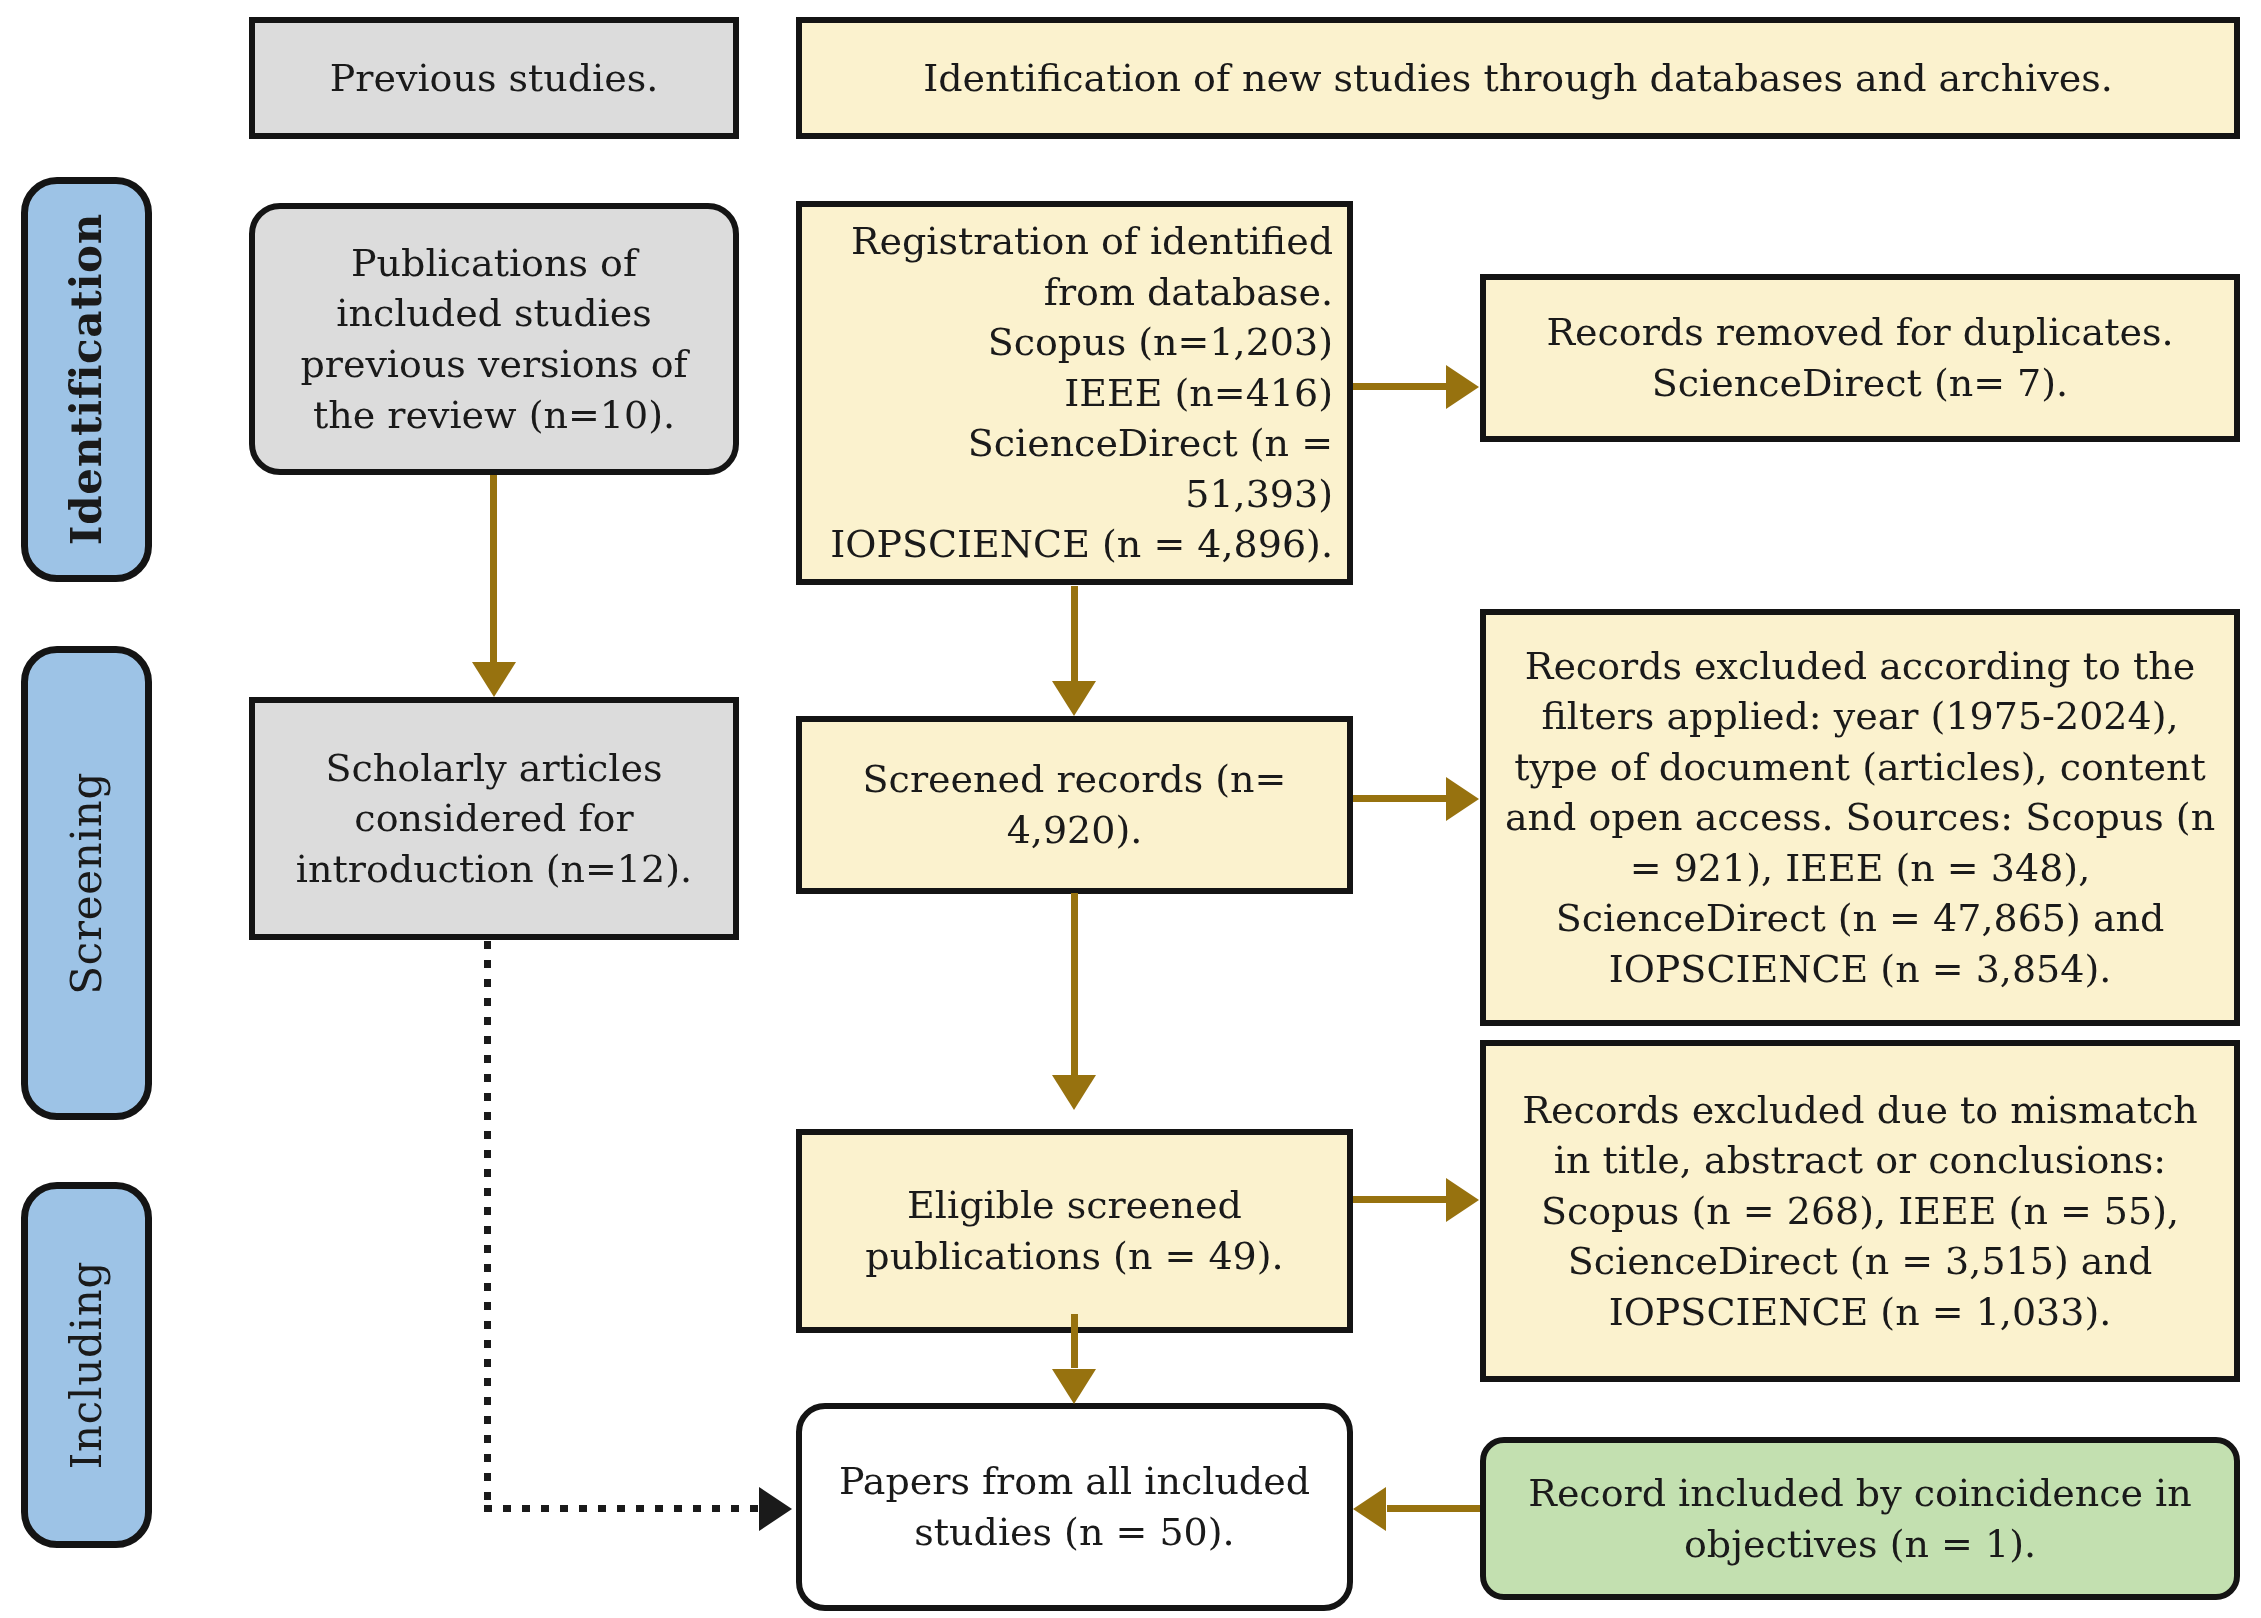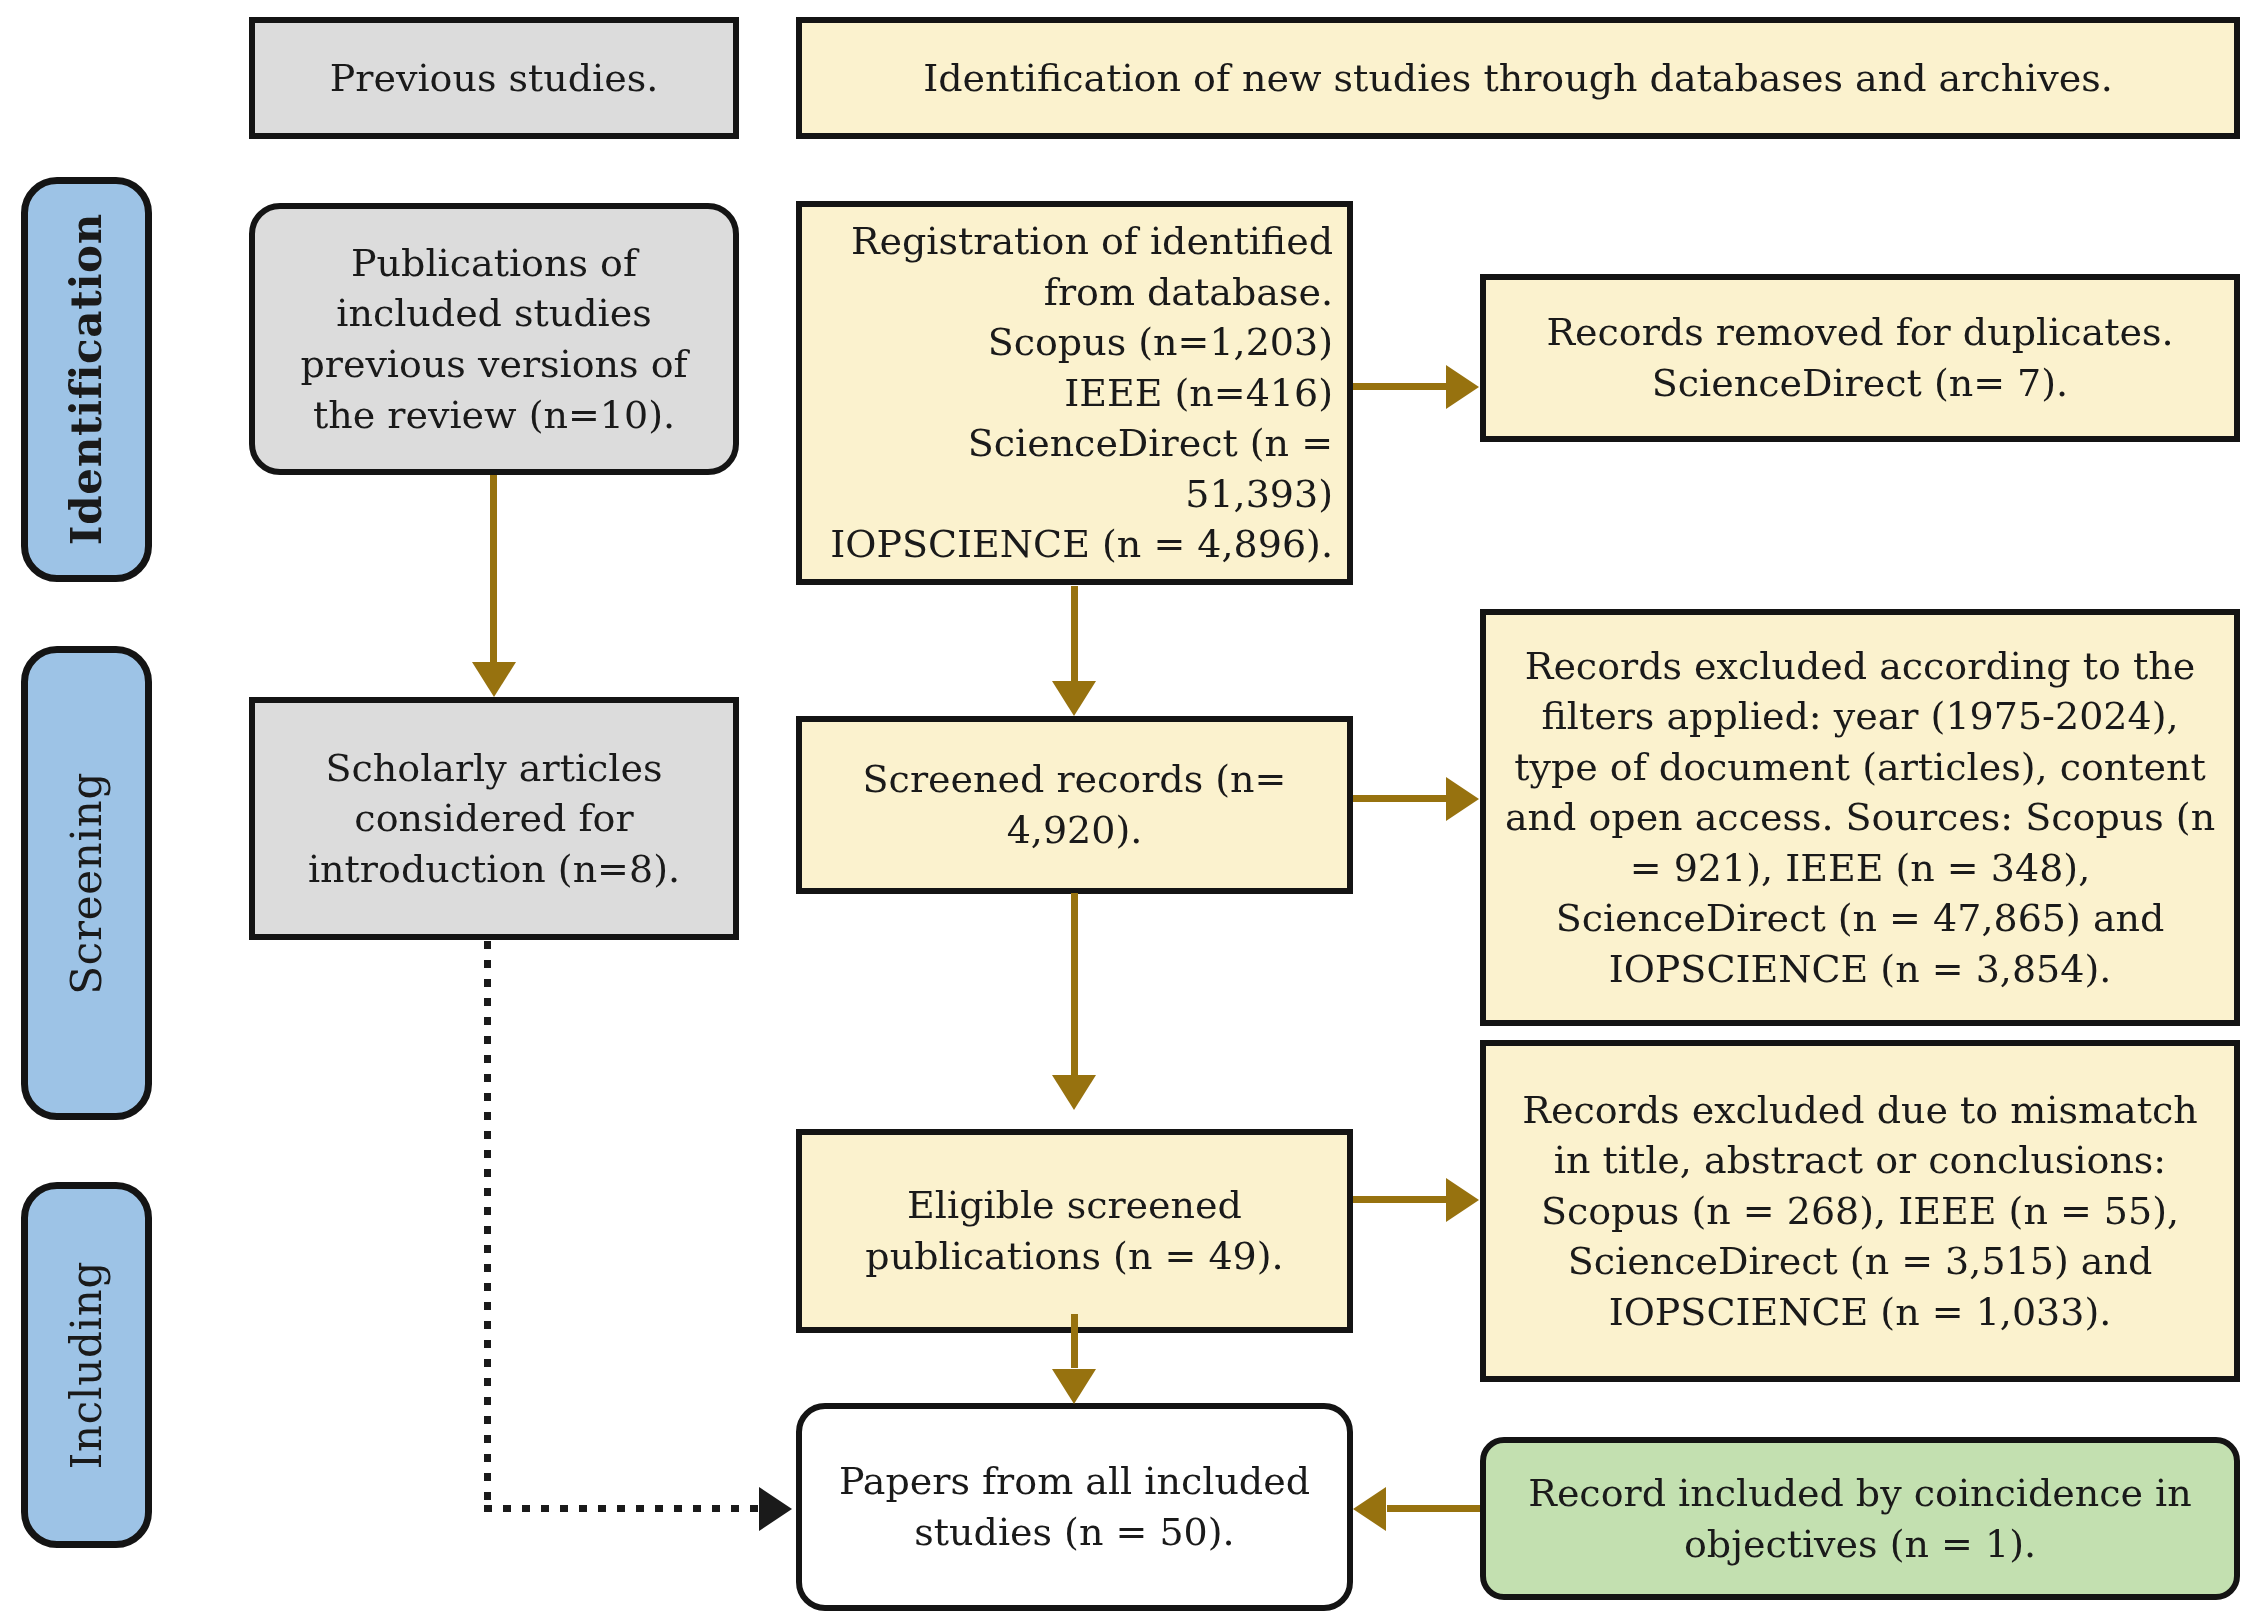--- a/index.html
+++ b/index.html
@@ -52,21 +52,21 @@
     <span>Including</span>
   </div>
 
   <div class="box gray" style="left:249px;top:17.4px;width:490px;height:122px;">Previous studies.</div>
   <div class="box gray" style="left:249px;top:203px;width:490px;height:272px;border-radius:31px;">Publications of
 included studies
 previous versions of
 the review (n=10).</div>
   <div class="box gray" style="left:249px;top:697px;width:490px;height:243px;">Scholarly articles
 considered for
-introduction (n=8).</div>
+introduction (n=12).</div>
 
   <div class="box yellow" style="left:796px;top:17.4px;width:1444px;height:122px;">Identification of new studies through databases and archives.</div>
 
   <div class="box yellow" style="left:796px;top:201px;width:557px;height:384px;text-align:right;">Registration of identified
 from database.
 Scopus (n=1,203)
 IEEE (n=416)
 ScienceDirect (n = 51,393)
 IOPSCIENCE (n = 4,896).</div>
   <div class="box yellow" style="left:796px;top:716px;width:557px;height:178px;">Screened records (n=

